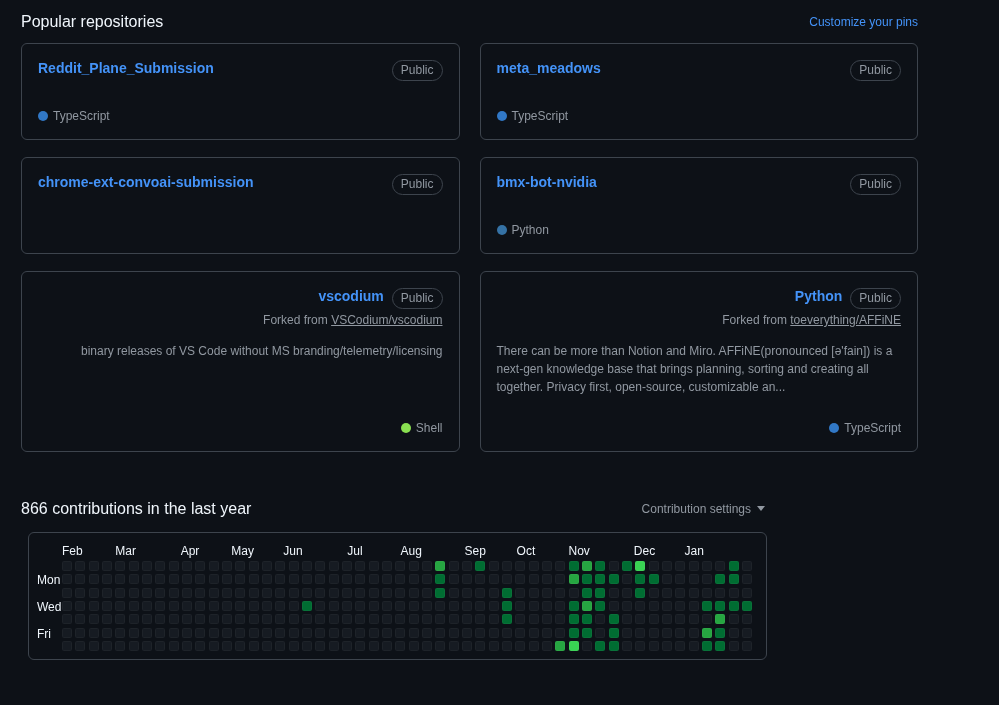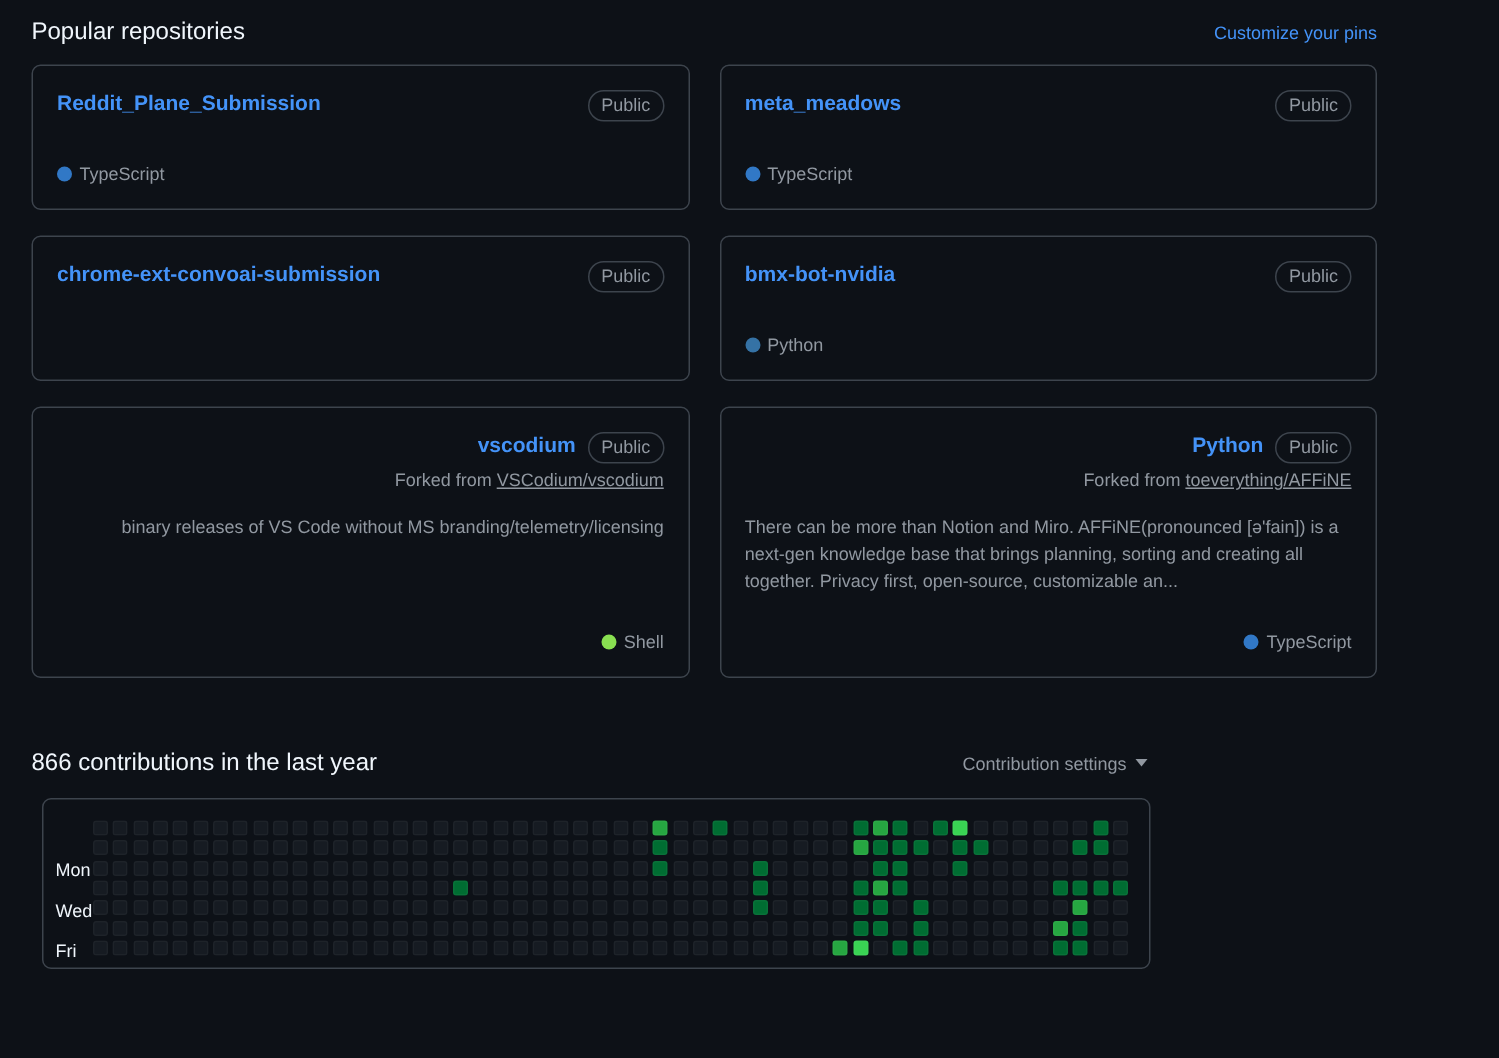--- a/index.html
+++ b/index.html
@@ -176,20 +176,34 @@
       </div>
 
       <div class="contrib-card">
         <div class="cal">
           <div class="day-col" id="day-col">
               <span class="day-label" style="top: 29.33px;">Mon</span>
               <span class="day-label" style="top: 55.99px;">Wed</span>
               <span class="day-label" style="top: 82.65px;">Fri</span>
             </div>
           <div class="cal-right">
+            <div class="months" id="months-row">
+                <span class="month-label" style="left: 0px;">Feb</span>
+                <span class="month-label" style="left: 53.32px;">Mar</span>
+                <span class="month-label" style="left: 118.637px;">Apr</span>
+                <span class="month-label" style="left: 169.291px;">May</span>
+                <span class="month-label" style="left: 221.278px;">Jun</span>
+                <span class="month-label" style="left: 285.262px;">Jul</span>
+                <span class="month-label" style="left: 338.582px;">Aug</span>
+                <span class="month-label" style="left: 402.566px;">Sep</span>
+                <span class="month-label" style="left: 454.553px;">Oct</span>
+                <span class="month-label" style="left: 506.54px;">Nov</span>
+                <span class="month-label" style="left: 571.857px;">Dec</span>
+                <span class="month-label" style="left: 622.511px;">Jan</span>
+              </div>
             <div class="cells" id="cells-grid" style="width: 689.83px;">
                 <div class="cell" style="left: 0px; top: 0px; background: rgb(22, 27, 34);"></div>
                 <div class="cell" style="left: 0px; top: 13.33px; background: rgb(22, 27, 34);"></div>
                 <div class="cell" style="left: 0px; top: 26.66px; background: rgb(22, 27, 34);"></div>
                 <div class="cell" style="left: 0px; top: 39.99px; background: rgb(22, 27, 34);"></div>
                 <div class="cell" style="left: 0px; top: 53.32px; background: rgb(22, 27, 34);"></div>
                 <div class="cell" style="left: 0px; top: 66.65px; background: rgb(22, 27, 34);"></div>
                 <div class="cell" style="left: 0px; top: 79.98px; background: rgb(22, 27, 34);"></div>
                 <div class="cell" style="left: 13.33px; top: 0px; background: rgb(22, 27, 34);"></div>
                 <div class="cell" style="left: 13.33px; top: 13.33px; background: rgb(22, 27, 34);"></div>

